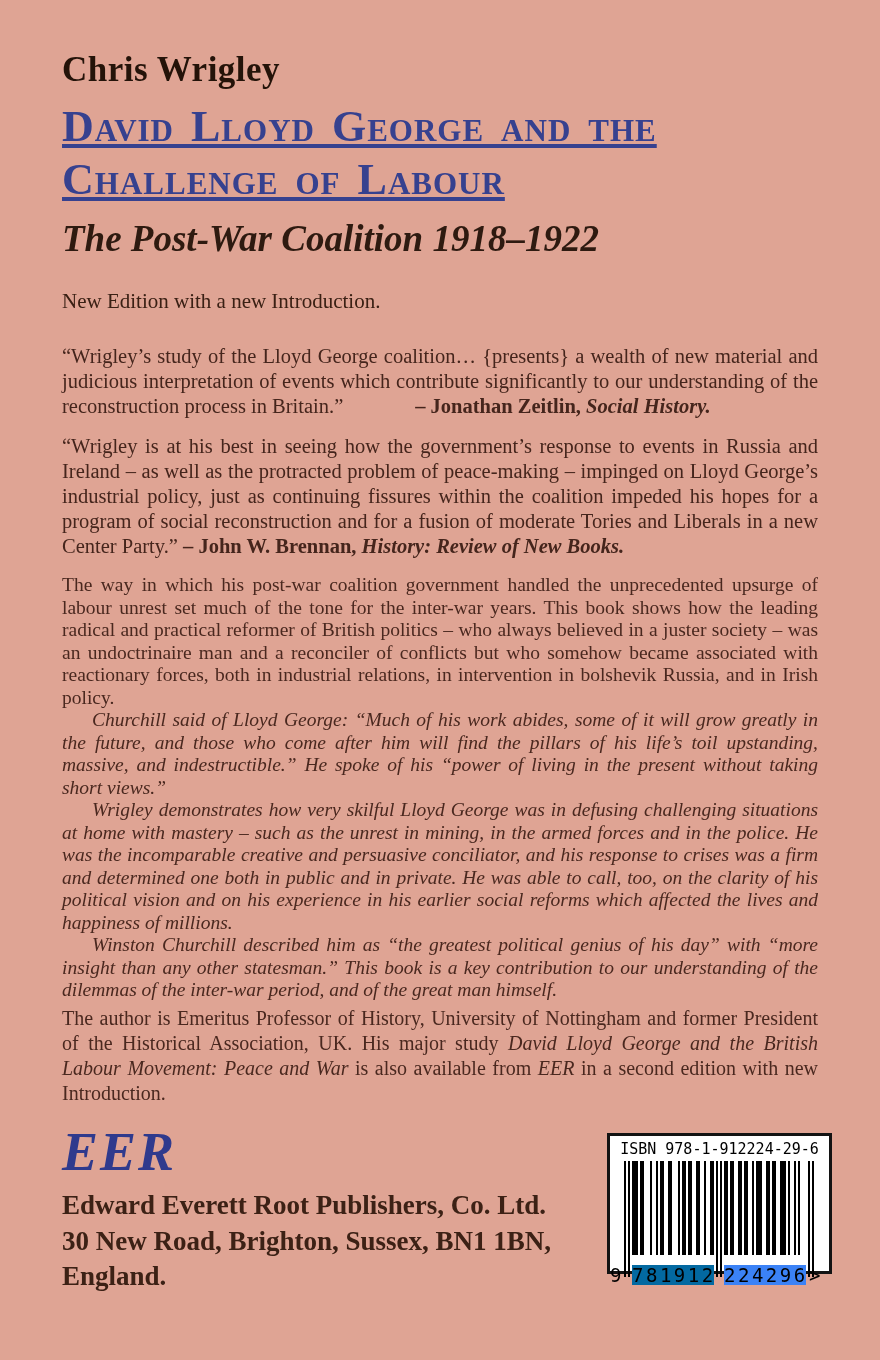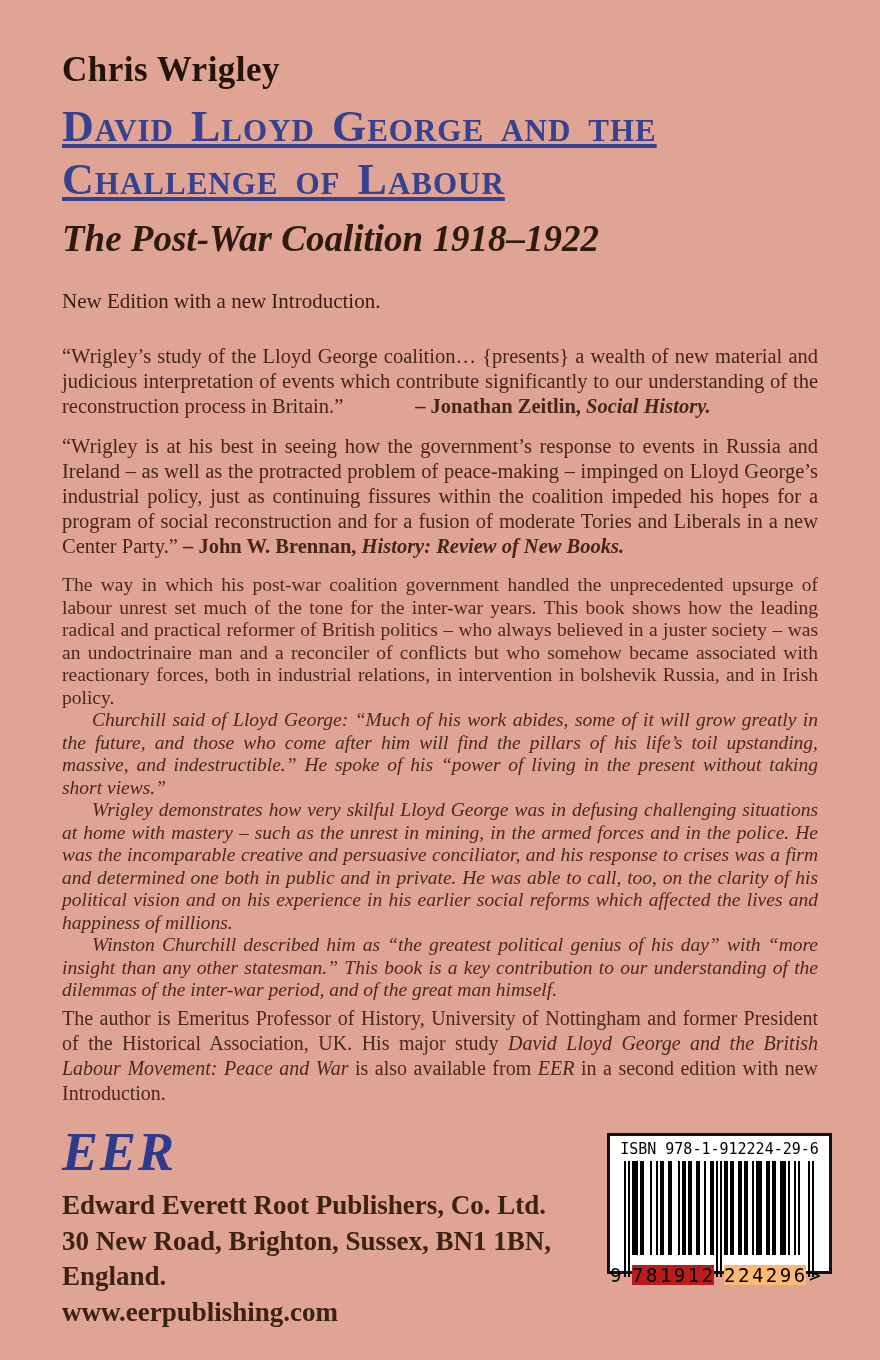--- a/index.html
+++ b/index.html
@@ -71,22 +71,22 @@
     font-size:15px; line-height:18px; color:#000;
   }
   .bars-wrap { position:relative; height:124px; margin-top:3px; }
   #barcode-svg { position:absolute; left:14px; top:0; fill:#000; }
   .bdigit {
     position:absolute; bottom:0;
     font-family:"DejaVu Sans Mono", monospace;
     font-size:19px; line-height:20px; color:#000;
   }
   .d-first { left:0; }
-  .d-g1 { left:22px; width:82px; text-align:right; letter-spacing:2.5px; background:#b91c1c; }
-  .d-g2 { left:114px; width:82px; text-align:center; letter-spacing:2.5px; background:#fdba74; }
+  .d-g1 { left:22px; width:82px; text-align:right; letter-spacing:2.5px; background:#0369a1; }
+  .d-g2 { left:114px; width:82px; text-align:center; letter-spacing:2.5px; background:#3b82f6; }
   .d-last { left:199px; }
 </style>
 </head>
 <body>
 
 <div class="content">
 
   <div class="author">Chris Wrigley</div>
 
   <h1 class="title">
@@ -113,21 +113,20 @@
   <p class="bio"><span>The author is Emeritus Professor of History, University of Nottingham and former President of the Historical Association, UK. His major study </span><span class="ital">David Lloyd George and the British Labour Movement: Peace and War</span><span> is also available from </span><span class="ital">EER</span><span> in a second edition with new Introduction.</span></p>
 
 </div>
 
 <div class="logo">EER</div>
 
 <div class="publisher">
   <span class="pline">Edward Everett Root Publishers, Co. Ltd.</span>
   <span class="pline">30 New Road, Brighton, Sussex, BN1 1BN,</span>
   <span class="pline">England.</span>
-  <span class="pline">www.eerpublishing.com</span>
 </div>
 
 <div class="barcode">
   <div class="isbn-label">ISBN 978-1-912224-29-6</div>
   <div class="bars-wrap">
     <svg id="barcode-svg" width="190" height="116" viewBox="0 0 190 116" xmlns="http://www.w3.org/2000/svg">
         <rect x="0" y="0" width="2" height="116"></rect>
         <rect x="4" y="0" width="2" height="116"></rect>
         <rect x="8" y="0" width="2" height="94"></rect>
         <rect x="10" y="0" width="2" height="94"></rect>

